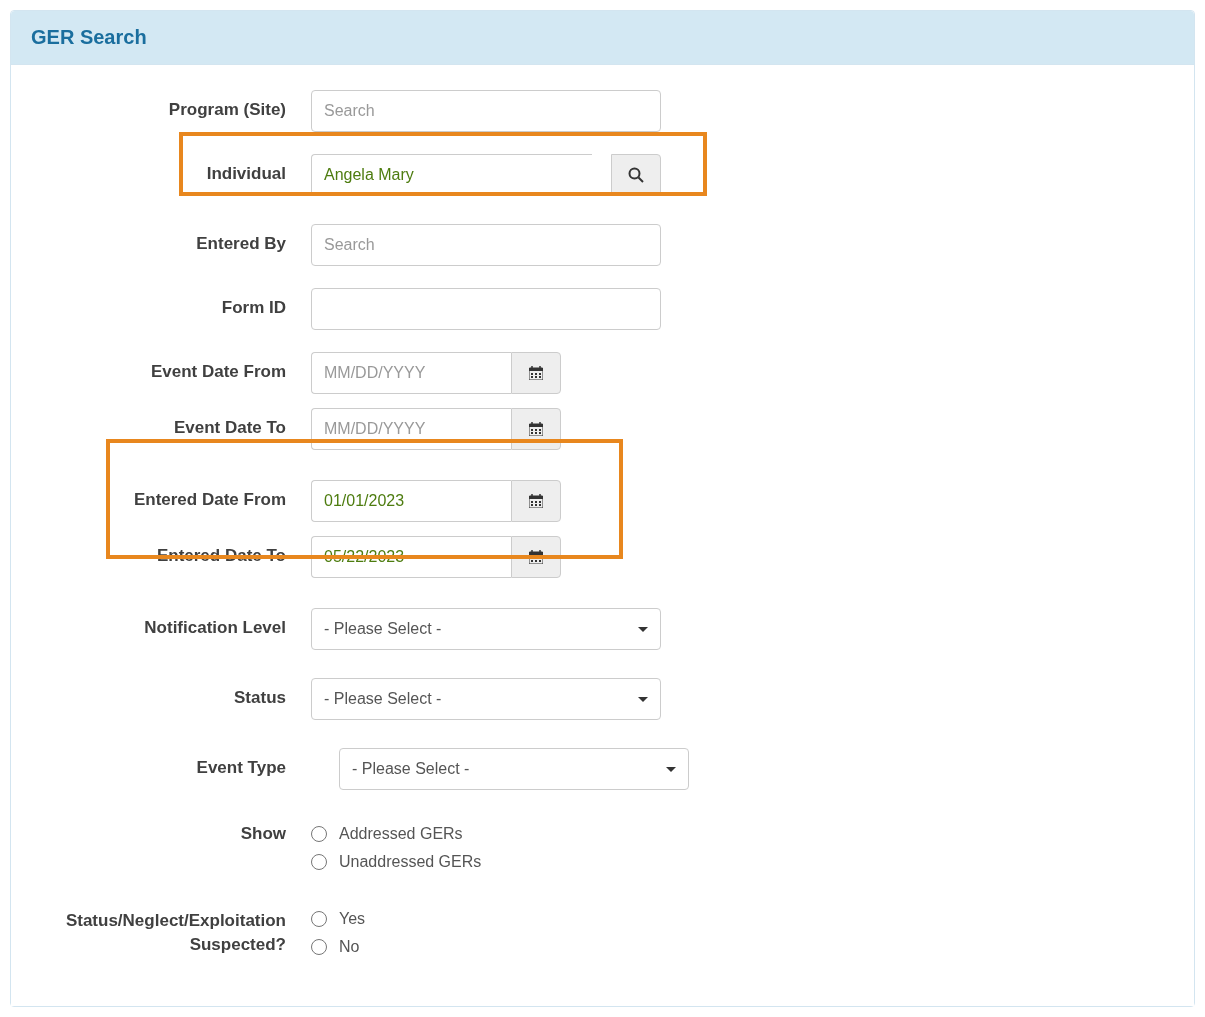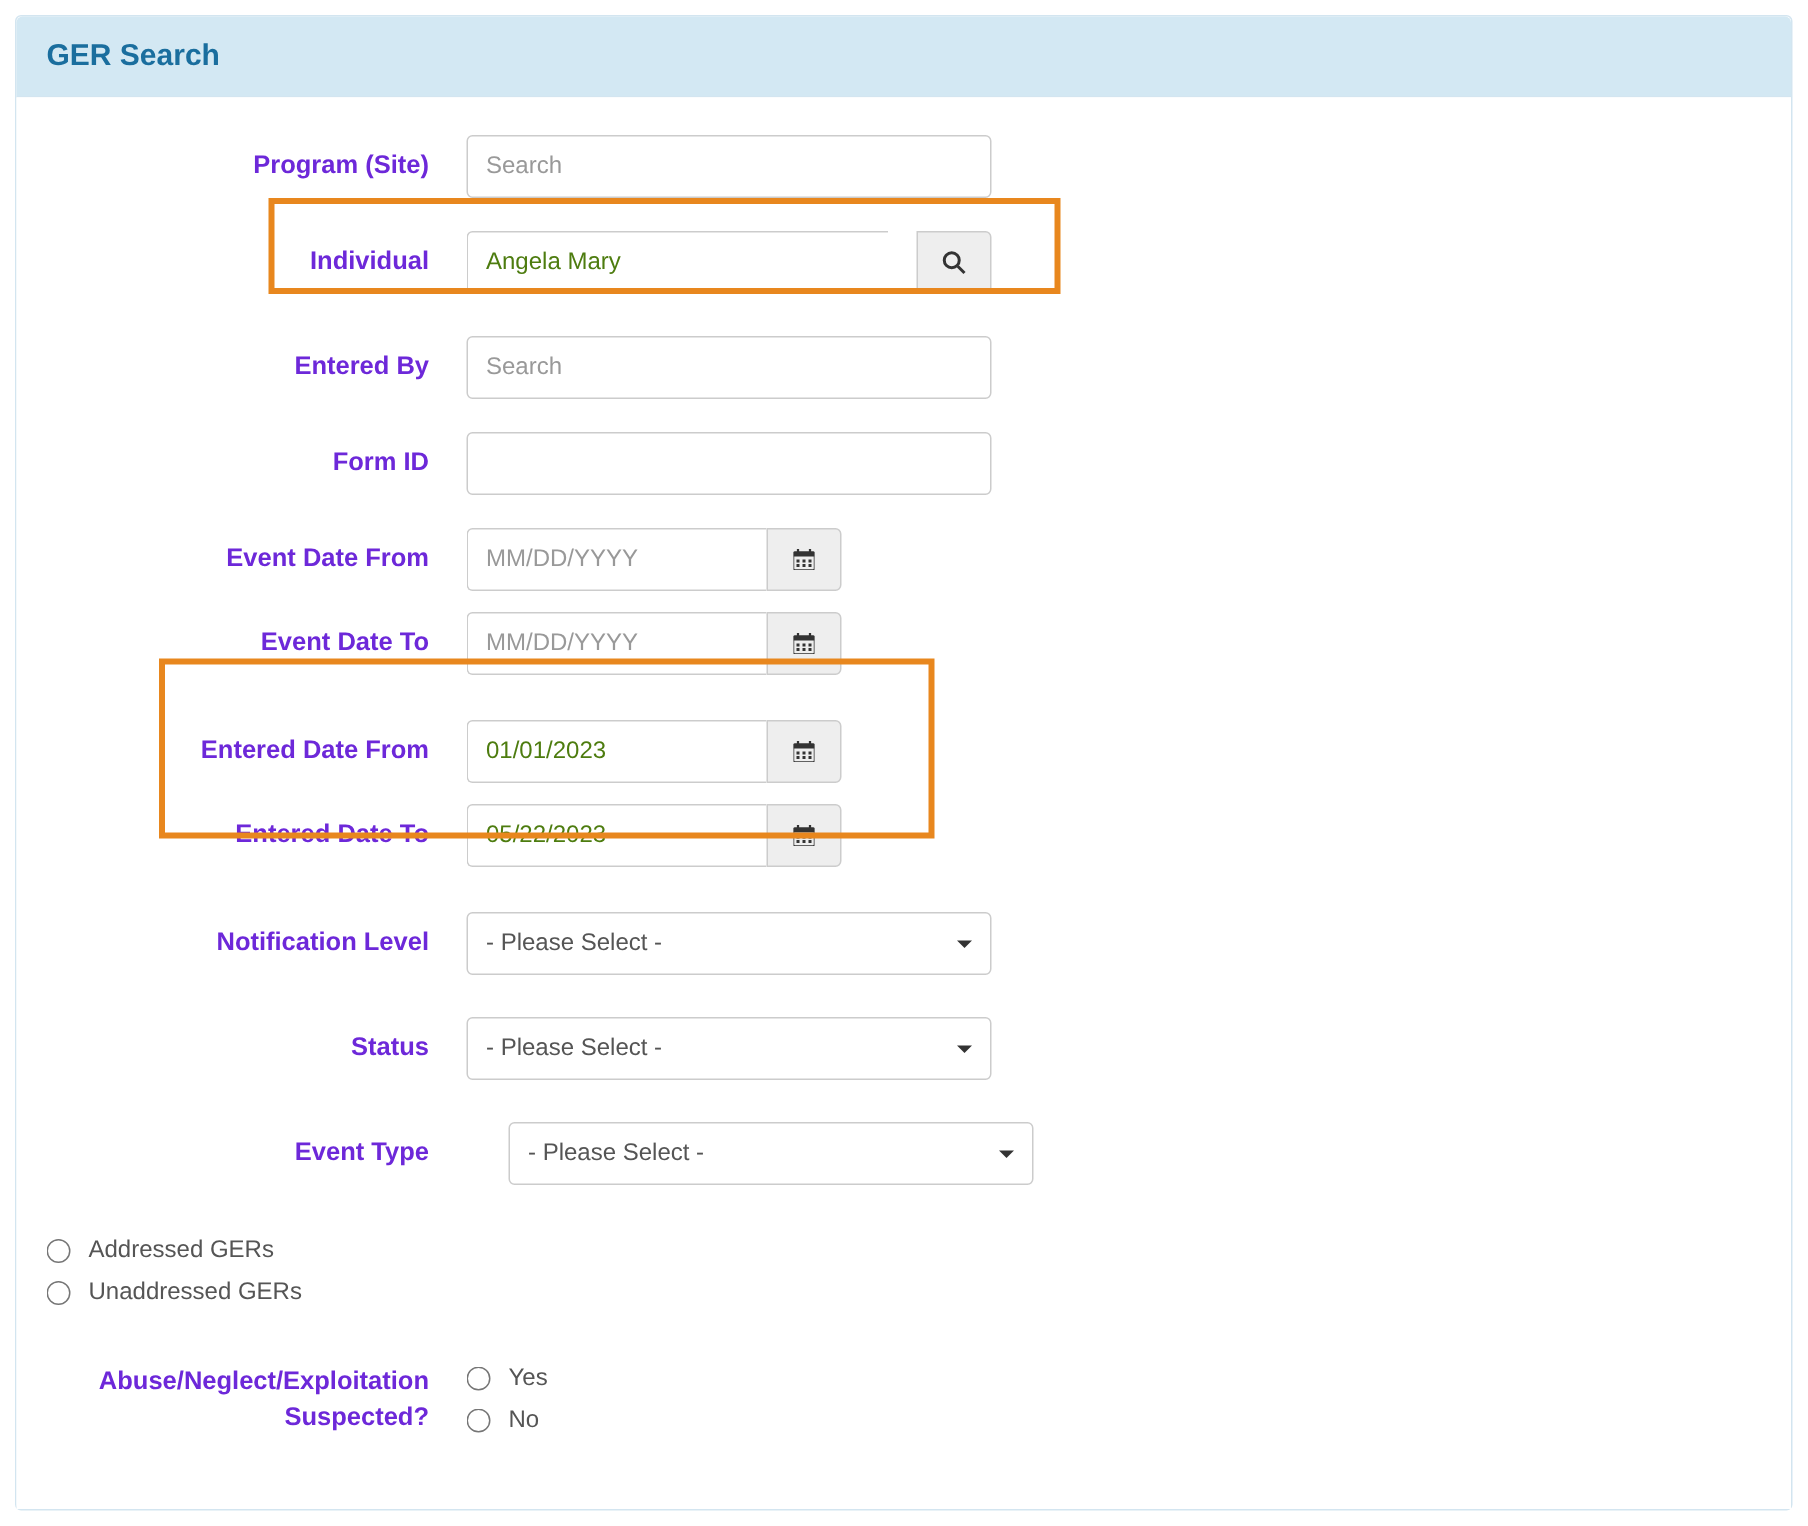--- a/index.html
+++ b/index.html
@@ -44,21 +44,21 @@
     .form-row.mb-small {
       margin-bottom: 14px;
     }
     .form-label {
       width: 280px;
       text-align: right;
       padding-right: 25px;
       padding-top: 10px;
       font-weight: bold;
       font-size: 17px;
-      color: #6d28d9;
+      color: #404040;
       flex-shrink: 0;
     }
     .form-control-wrap {
       width: 350px;
     }
     .form-control {
       width: 100%;
       height: 42px;
       padding: 6px 12px;
       font-size: 16px;
@@ -312,34 +312,35 @@
 
     <div class="form-row" style="margin-bottom:30px;gap:28px;">
       <div class="form-label">Event Type</div>
       <div class="dropdown-control">
         <span>- Please Select -</span>
         <span class="caret"></span>
       </div>
     </div>
 
     <div class="form-row" style="margin-bottom:24px;">
+      <div class="form-label" style="padding-top:4px;">Show</div>
       <div class="radio-group">
         <label class="radio-item">
           <input type="radio" name="show" style="">
           <span>Addressed GERs</span>
         </label>
         <label class="radio-item">
           <input type="radio" name="show" style="">
           <span>Unaddressed GERs</span>
         </label>
       </div>
     </div>
 
     <div class="form-row" style="margin-bottom:0;">
-      <div class="form-label multiline" style="padding-top:4px;">Abuse/Neglect/Exploitation Suspected?</div>
+      <div class="form-label multiline" style="padding-top:4px;">Status/Neglect/Exploitation Suspected?</div>
       <div class="radio-group">
         <label class="radio-item">
           <input type="radio" name="abuse" style="">
           <span>Yes</span>
         </label>
         <label class="radio-item">
           <input type="radio" name="abuse" style="">
           <span>No</span>
         </label>
       </div>

